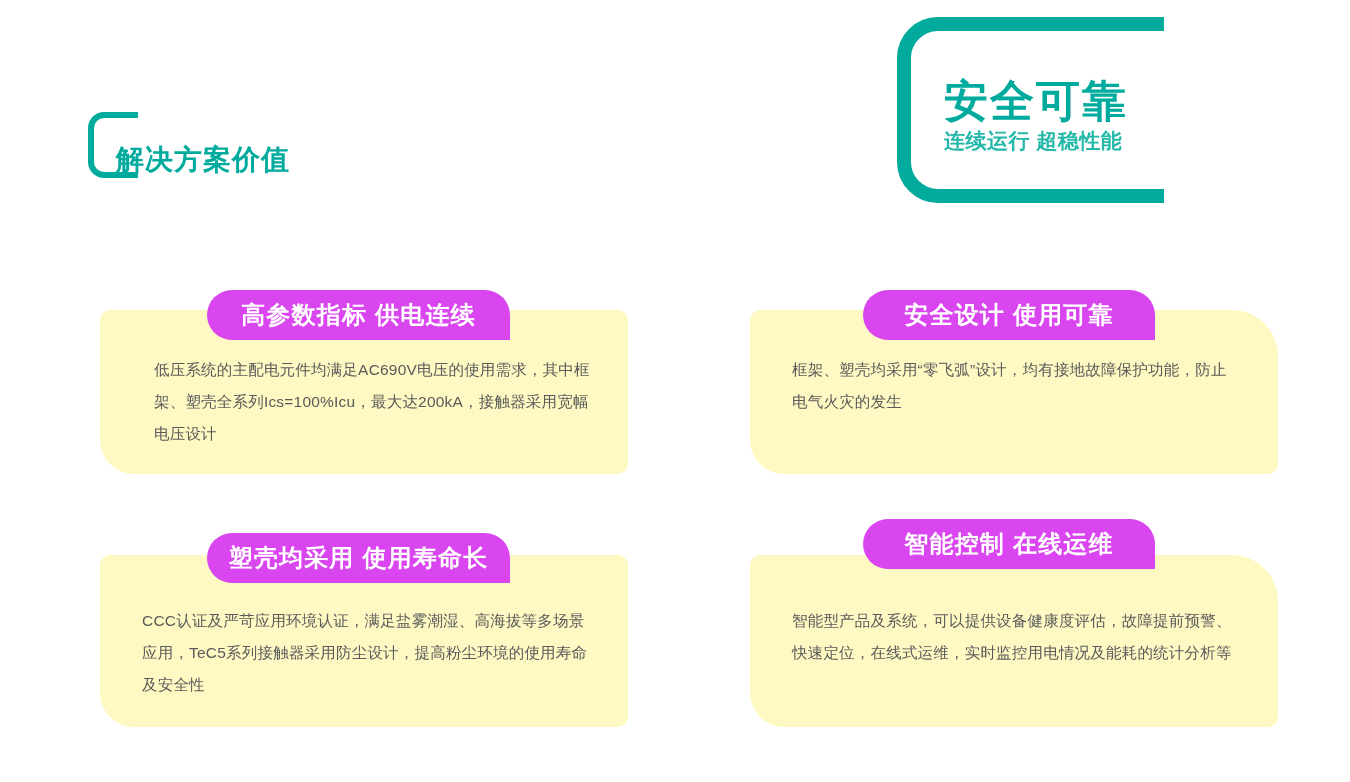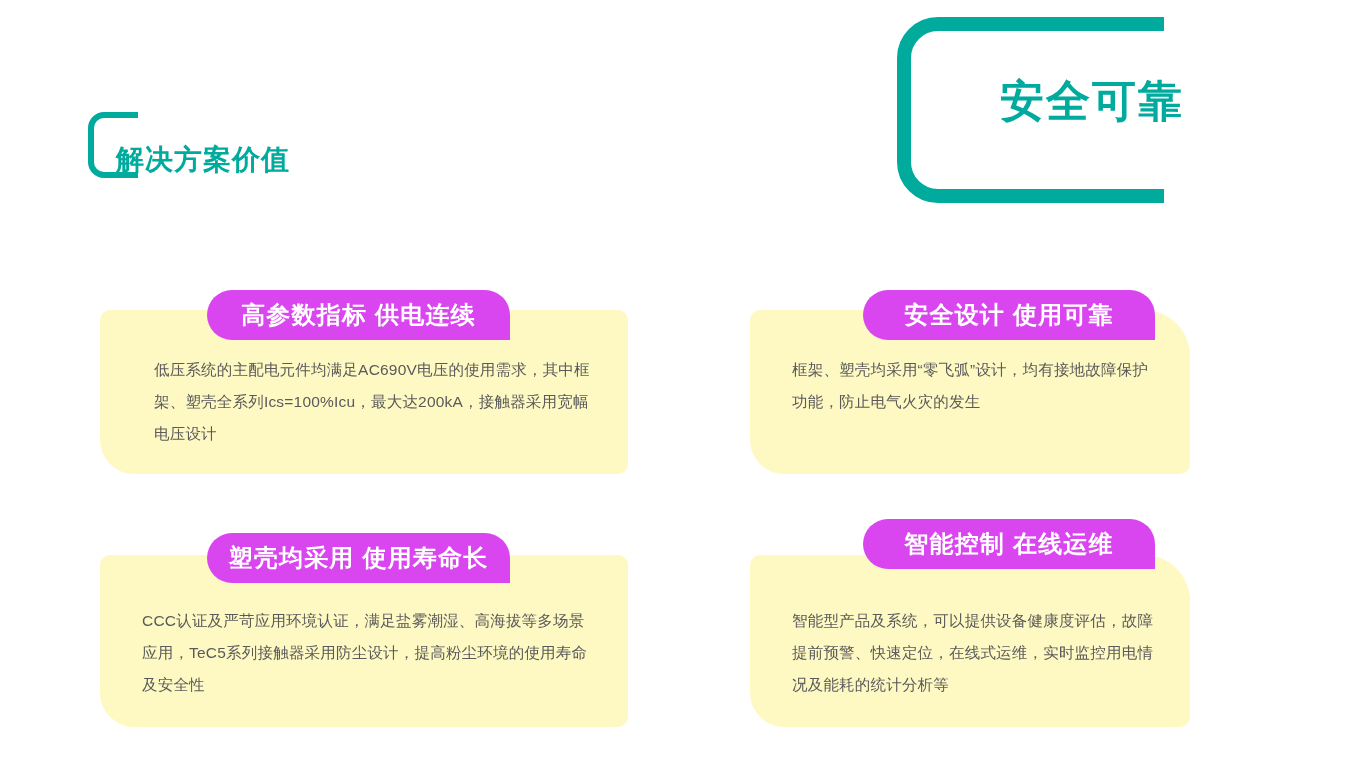--- a/index.html
+++ b/index.html
@@ -54,21 +54,21 @@
   .logo-badge svg {
     position: absolute;
     left: 0;
     top: 0;
   }
   .logo-text {
     position: absolute;
     left: 48px;
     top: 62px;
     width: 240px;
-    text-align: right;
+    text-align: left;
   }
   .logo-main {
     font-size: 44px;
     font-weight: bold;
     color: #00ab9e;
     letter-spacing: 2px;
     line-height: 1.06;
     white-space: nowrap;
   }
   .logo-sub {
@@ -85,21 +85,21 @@
   .card {
     position: absolute;
     background: #fef9c3;
   }
   .card-left {
     left: 100px;
     width: 528px;
   }
   .card-right {
     left: 750px;
-    width: 440px;
+    width: 528px;
   }
   .card-row1 { top: 310px; height: 164px; }
   .card-row2 { top: 555px; height: 172px; }
 
   .card-left.card-row1  { border-radius: 10px 10px 10px 34px; }
   .card-left.card-row2  { border-radius: 10px 10px 10px 34px; }
   .card-right.card-row1 { border-radius: 10px 46px 10px 34px; }
   .card-right.card-row2 { border-radius: 10px 46px 10px 34px; }
 
   .card-body {
@@ -148,20 +148,21 @@
 </div>
 
 <div class="logo-badge">
   <span>
     <svg width="292" height="188" viewBox="0 0 292 188" xmlns="http://www.w3.org/2000/svg">
       <path d="M268 8 H42 A34 34 0 0 0 8 42 V146 A34 34 0 0 0 42 180 H268" fill="none" stroke="#00ab9e" stroke-width="14" stroke-linecap="butt"></path>
     </svg>
   </span>
   <div class="logo-text">
     <div class="logo-main">安全可靠</div>
+    <div class="logo-sub">连续运行 超稳性能</div>
   </div>
 </div>
 
 <div class="card card-left card-row1">
   <div class="card-body">低压系统的主配电元件均满足AC690V电压的使用需求，其中框架、塑壳全系列Ics=100%Icu，最大达200kA，接触器采用宽幅电压设计</div>
 </div>
 <div class="pill pill-1">高参数指标 供电连续</div>
 
 <div class="card card-right card-row1">
   <div class="card-body">框架、塑壳均采用“零飞弧”设计，均有接地故障保护功能，防止电气火灾的发生</div>

